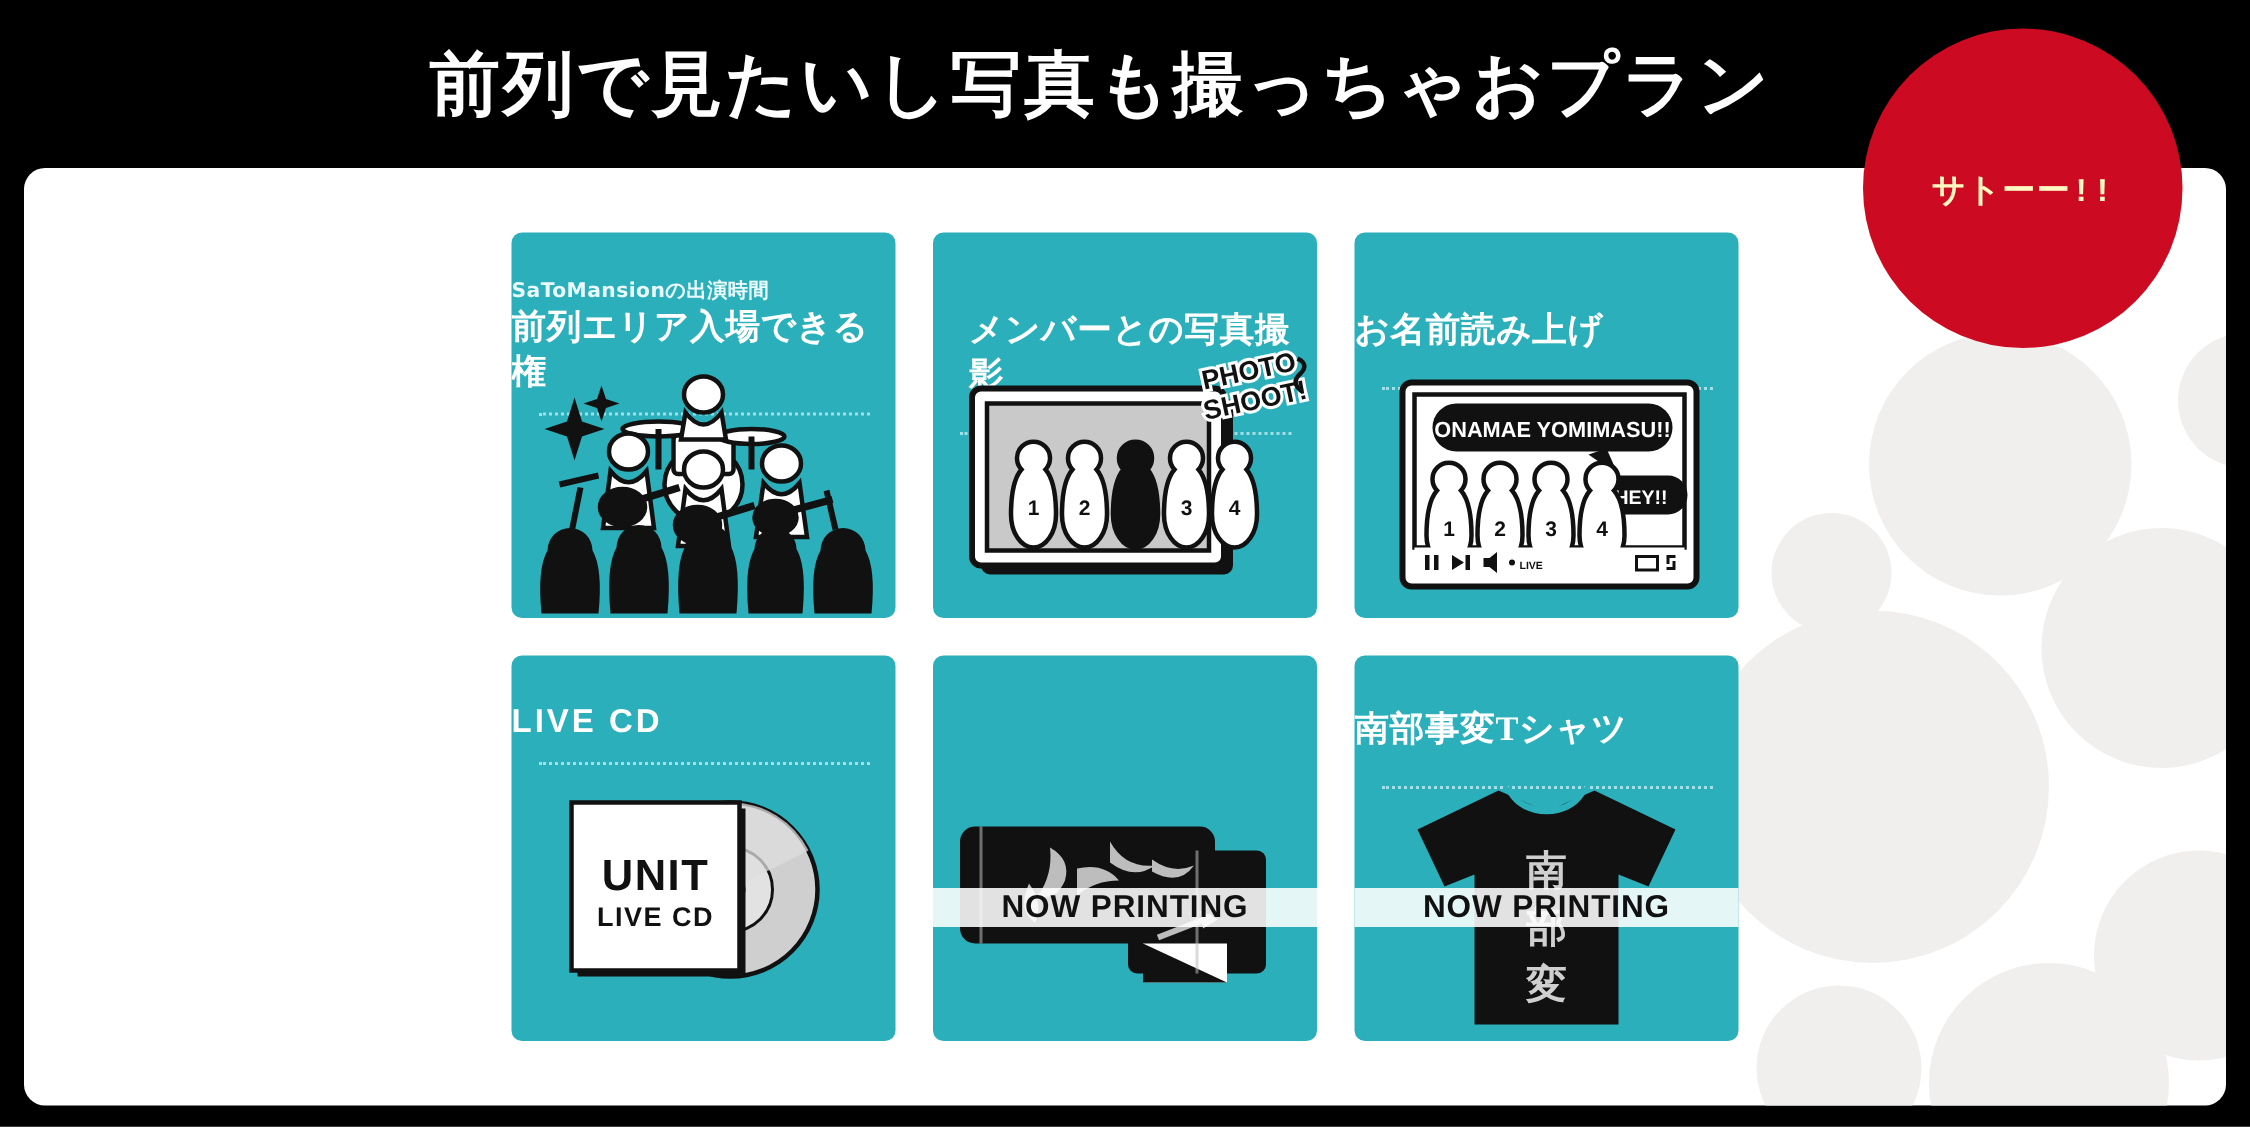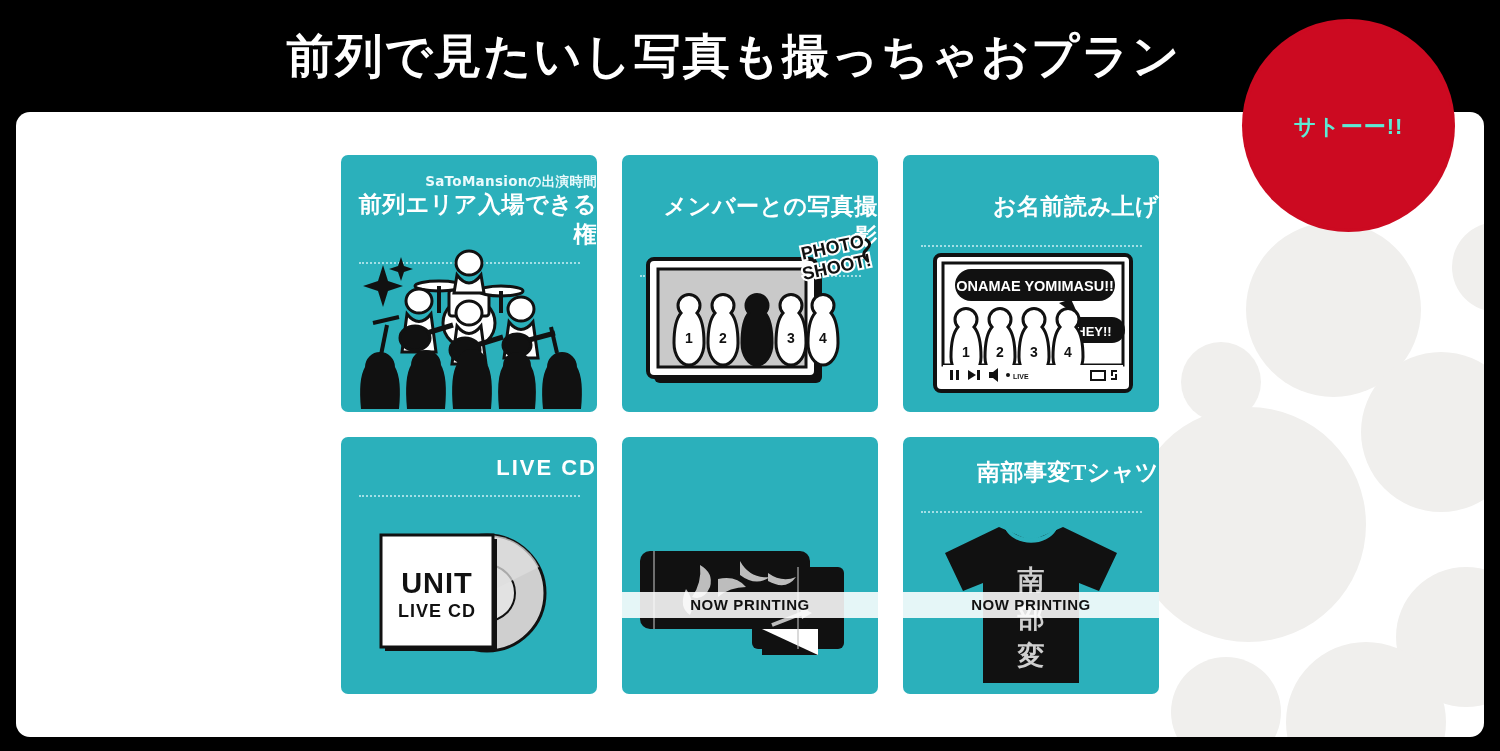--- a/index.html
+++ b/index.html
@@ -29,21 +29,21 @@
 
   
   .grid{
     position:absolute;left:325px;top:43px;width:818px;height:534px;
     display:grid;grid-template-columns:256px 256px 256px;
     grid-template-rows:257px 257px;gap:25px 25px;
   }
   .card{
     position:relative;background:#2bb0bb;border-radius:7px;overflow:hidden;
   }
-  .card-head{padding-top:17px;text-align:right;}
+  .card-head{padding-top:30px;text-align:left;}
   .card-sub{
     color:#eafafc;font-size:13.5px;font-weight:bold;letter-spacing:.3px;
     font-family:"DejaVu Sans","Liberation Sans",sans-serif;line-height:1.35;
   }
   .card-main{
     color:#ffffff;font-size:23px;font-weight:bold;letter-spacing:.5px;
     font-family:Liberation Serif, serif;line-height:1.3;
   }
   .card-main.lat{font-family:"Liberation Sans",sans-serif;font-size:22px;letter-spacing:2px;}
   .divider{
@@ -51,36 +51,36 @@
   }
   .art{position:absolute;left:0;right:0;bottom:0;top:78px;}
 
   
   .badge{
     position:absolute;left:1245px;top:22px;width:207px;height:207px;border-radius:50%;
     background:#cc0a21;display:flex;flex-direction:column;align-items:center;justify-content:center;
     box-shadow:0 0 0 3px #cc0a21;
   }
   .badge-top{
-    color:#5eead4;font-size:22px;font-weight:bold;letter-spacing:1px;margin-bottom:-2px;
-    font-family:Liberation Sans, sans-serif;
+    color:#fef9c3;font-size:22px;font-weight:bold;letter-spacing:1px;margin-bottom:-2px;
+    font-family:Liberation Mono, monospace;
   }
   .badge-price{
     color:#fff;font-size:52px;font-weight:bold;letter-spacing:-1px;line-height:1.05;
     font-family:"Liberation Sans",sans-serif;
   }
 
   
   .nowprint{
     position:absolute;left:-4px;right:-4px;top:50%;transform:translateY(-50%);
     height:26px;background:rgba(255,255,255,.88);
     display:flex;align-items:center;justify-content:center;
   }
   .nowprint span{
-    color:#111;font-size:15px;font-weight:bold;letter-spacing:.6px;
+    color:#111;font-size:21px;font-weight:bold;letter-spacing:.6px;
     font-family:"Liberation Sans",sans-serif;
   }
   svg{display:block;}
 </style>
 </head>
 <body>
 
 <div class="stage">
 
   <div class="header">

